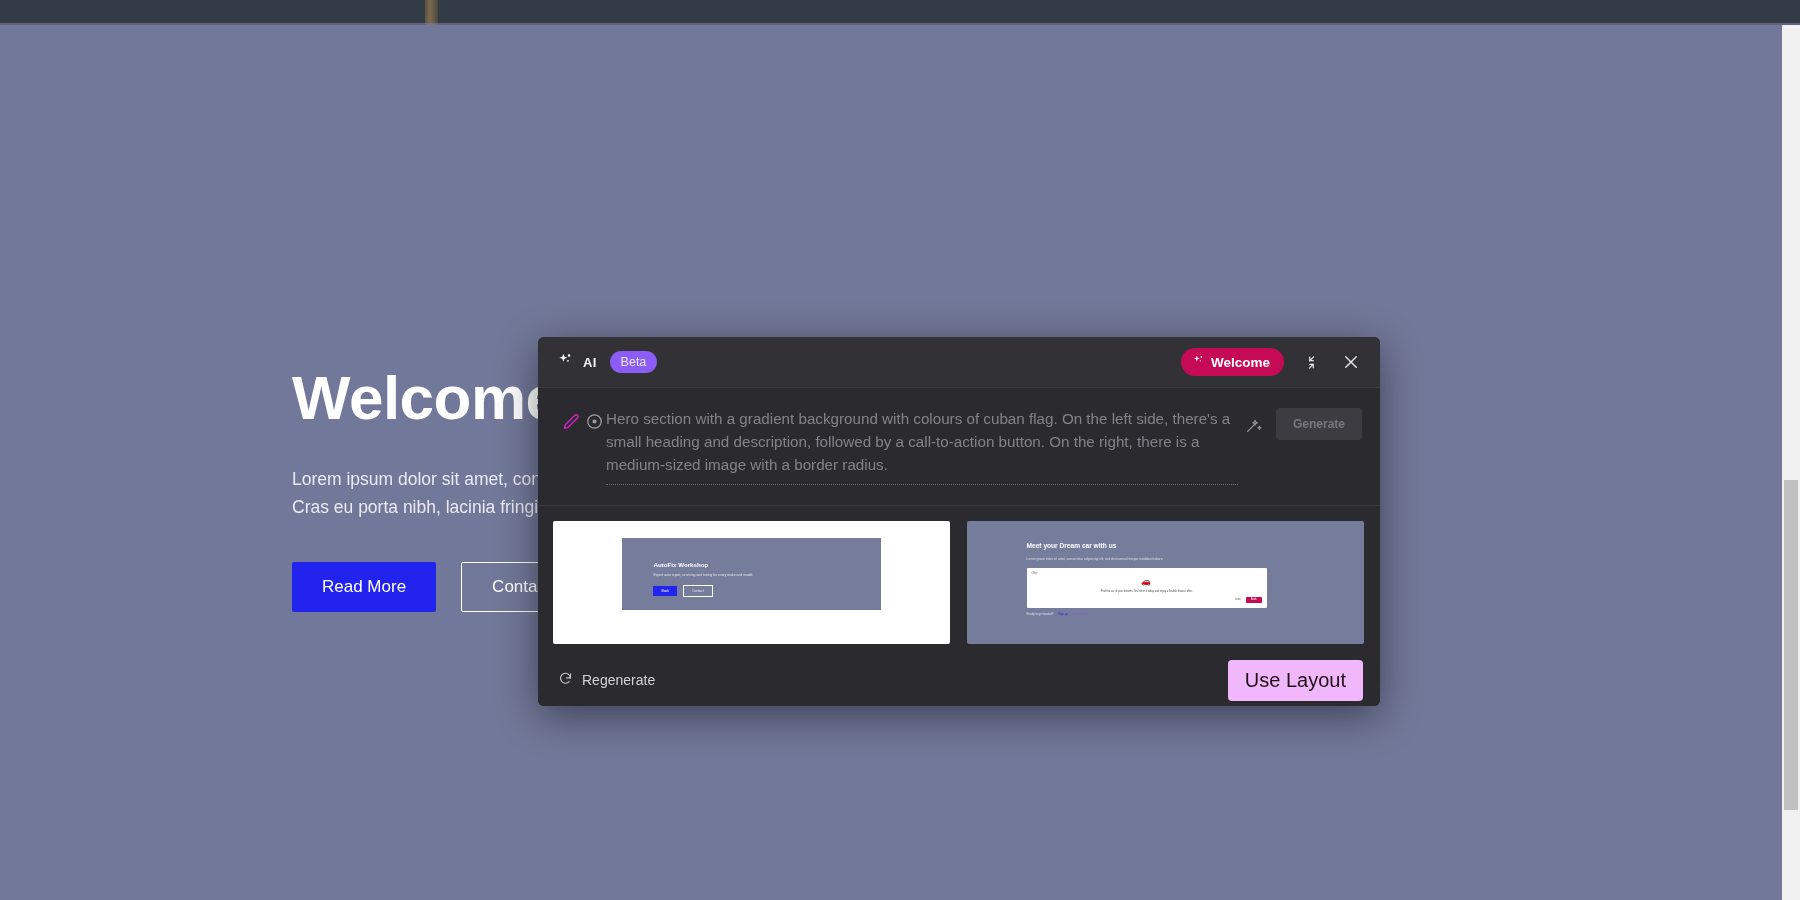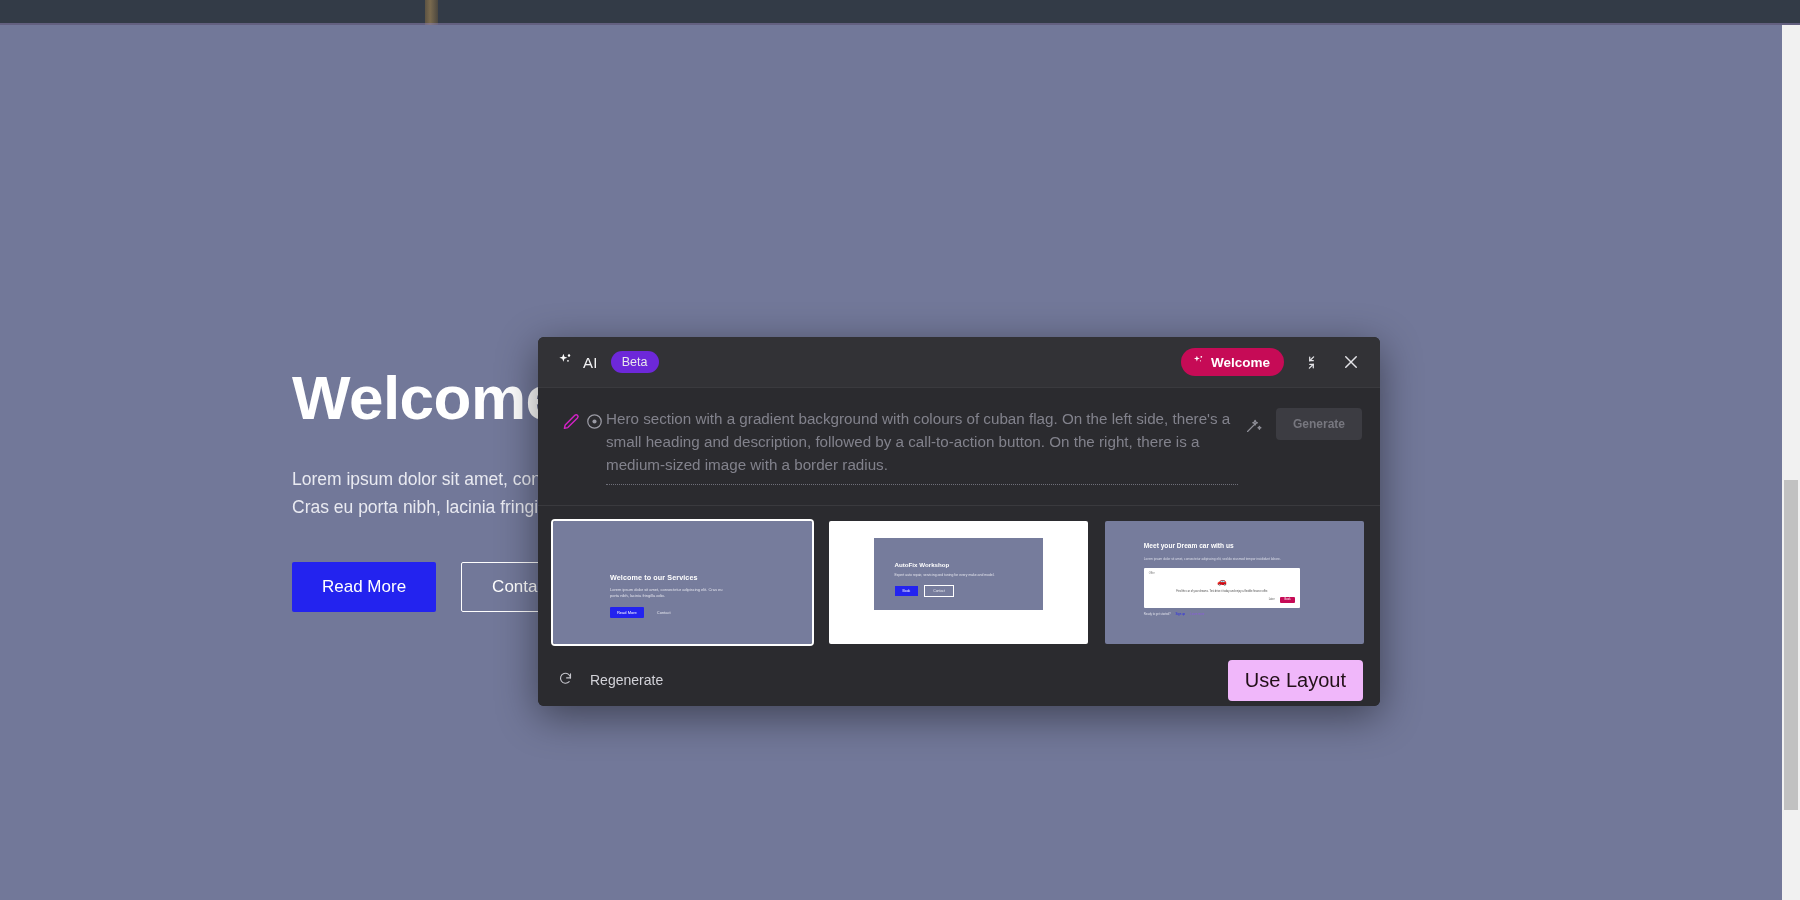--- a/index.html
+++ b/index.html
@@ -143,26 +143,26 @@
     border-bottom: 1px solid #3a3a3e;
     background: #323236;
   }
   .brand {
     display: flex;
     align-items: center;
     gap: 9px;
   }
   .brand-label {
     color: #f2f2f4;
-    font-size: 15px;
-    font-weight: normal;
+    font-size: 13px;
+    font-weight: bold;
     letter-spacing: .3px;
   }
   .beta-badge {
-    background: #6d28d9;
+    background: #8b5cf6;
     color: #e8e8ec;
     font-size: 12.5px;
     padding: 4px 11px;
     border-radius: 20px;
     margin-left: 4px;
   }
   .header-right {
     margin-left: auto;
     display: flex;
     align-items: center;
@@ -308,21 +308,21 @@
   
   .modal-footer {
     flex: 0 0 52px;
     height: 52px;
     display: flex;
     align-items: center;
     padding: 0 17px 0 20px;
     background: #2b2b2f;
   }
   .regen {
-    display:flex; align-items:center; gap:17px;
+    display:flex; align-items:center; gap:9px;
     background:none; border:none; cursor:pointer;
     color:#d2d2d8; font-size:14px;
     font-family: "Liberation Sans", sans-serif;
   }
   .use-layout-btn {
     margin-left:auto;
     background:#f0b7fa;
     color:#221018;
     font-size:20px;
     padding:9px 17px;
@@ -426,34 +426,20 @@
             <path d="M14 5.5l.9 2.1 2.1.9-2.1.9-.9 2.1-.9-2.1-2.1-.9 2.1-.9z"></path>
             <path d="M19.5 13l.6 1.3 1.3.6-1.3.6-.6 1.3-.6-1.3-1.3-.6 1.3-.6z"></path>
           </svg>
         </span>
         <button class="generate-btn">Generate</button>
       </div>
     </div>
 
     <div class="layouts">
 
-      <div class="layout-card selected">
-        <div class="layout-inner">
-          <div class="thumb-dark">
-            <div class="t1-content">
-              <div class="t1-title">Welcome to our Services</div>
-              <div class="t1-desc">Lorem ipsum dolor sit amet, consectetur adipiscing elit. Cras eu porta nibh, lacinia fringilla odio.</div>
-              <div class="t1-btns">
-                <span class="t1-btn-a">Read More</span>
-                <span class="t1-btn-b">Contact</span>
-              </div>
-            </div>
-          </div>
-        </div>
-      </div>
 
       <div class="layout-card">
         <div class="layout-inner">
           <div class="thumb-white">
             <div class="t2-panel">
               <div class="t2-content">
                 <div class="t2-title">AutoFix Workshop</div>
                 <div class="t2-desc">Expert auto repair, servicing and tuning for every make and model.</div>
                 <div class="t2-btns">
                   <span class="t2-btn-a">Book</span>

